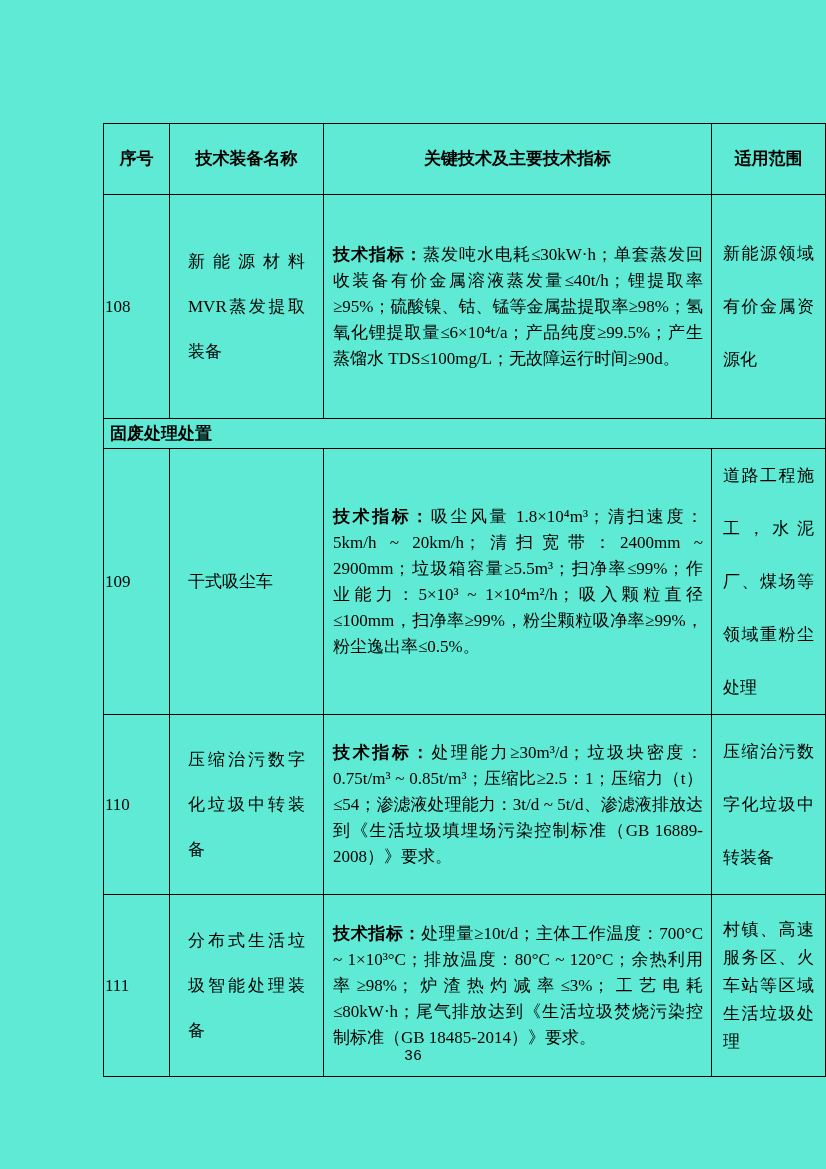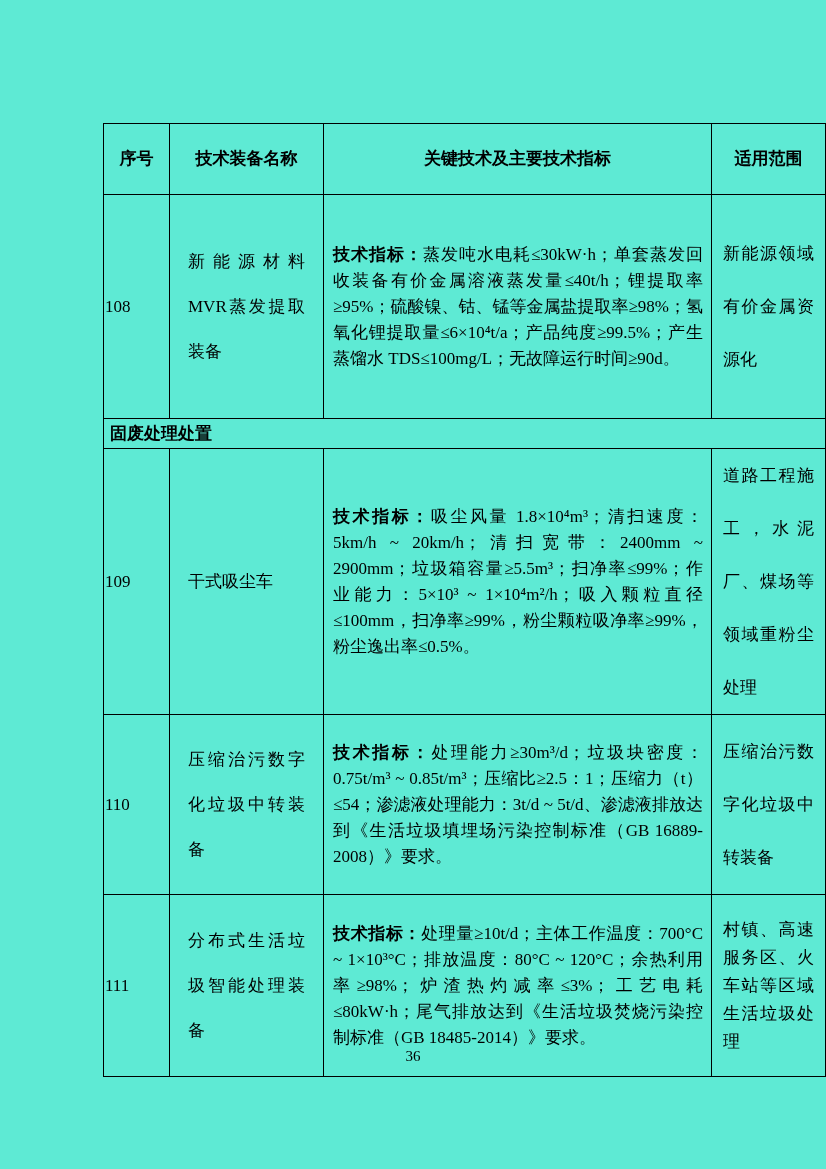--- a/index.html
+++ b/index.html
@@ -67,21 +67,21 @@
     padding:0 11px;line-height:53px;
     font-size:17px;
   }
   td.scope-cell.tight{line-height:28px;}
   .ind-label{
     font-family:"Liberation Sans","DejaVu Sans",sans-serif;
     font-weight:bold;
   }
   .pagenum{
     position:absolute;left:0;right:0;top:1048px;
-    text-align:center;font-size:15px;
+    text-align:center;font-size:15px;font-family:Liberation Mono, monospace;
   }
 </style>
 </head>
 <body>
 
 <div class="page">
 
   <table class="spec">
     <tbody>
         <tr class="hdr">

